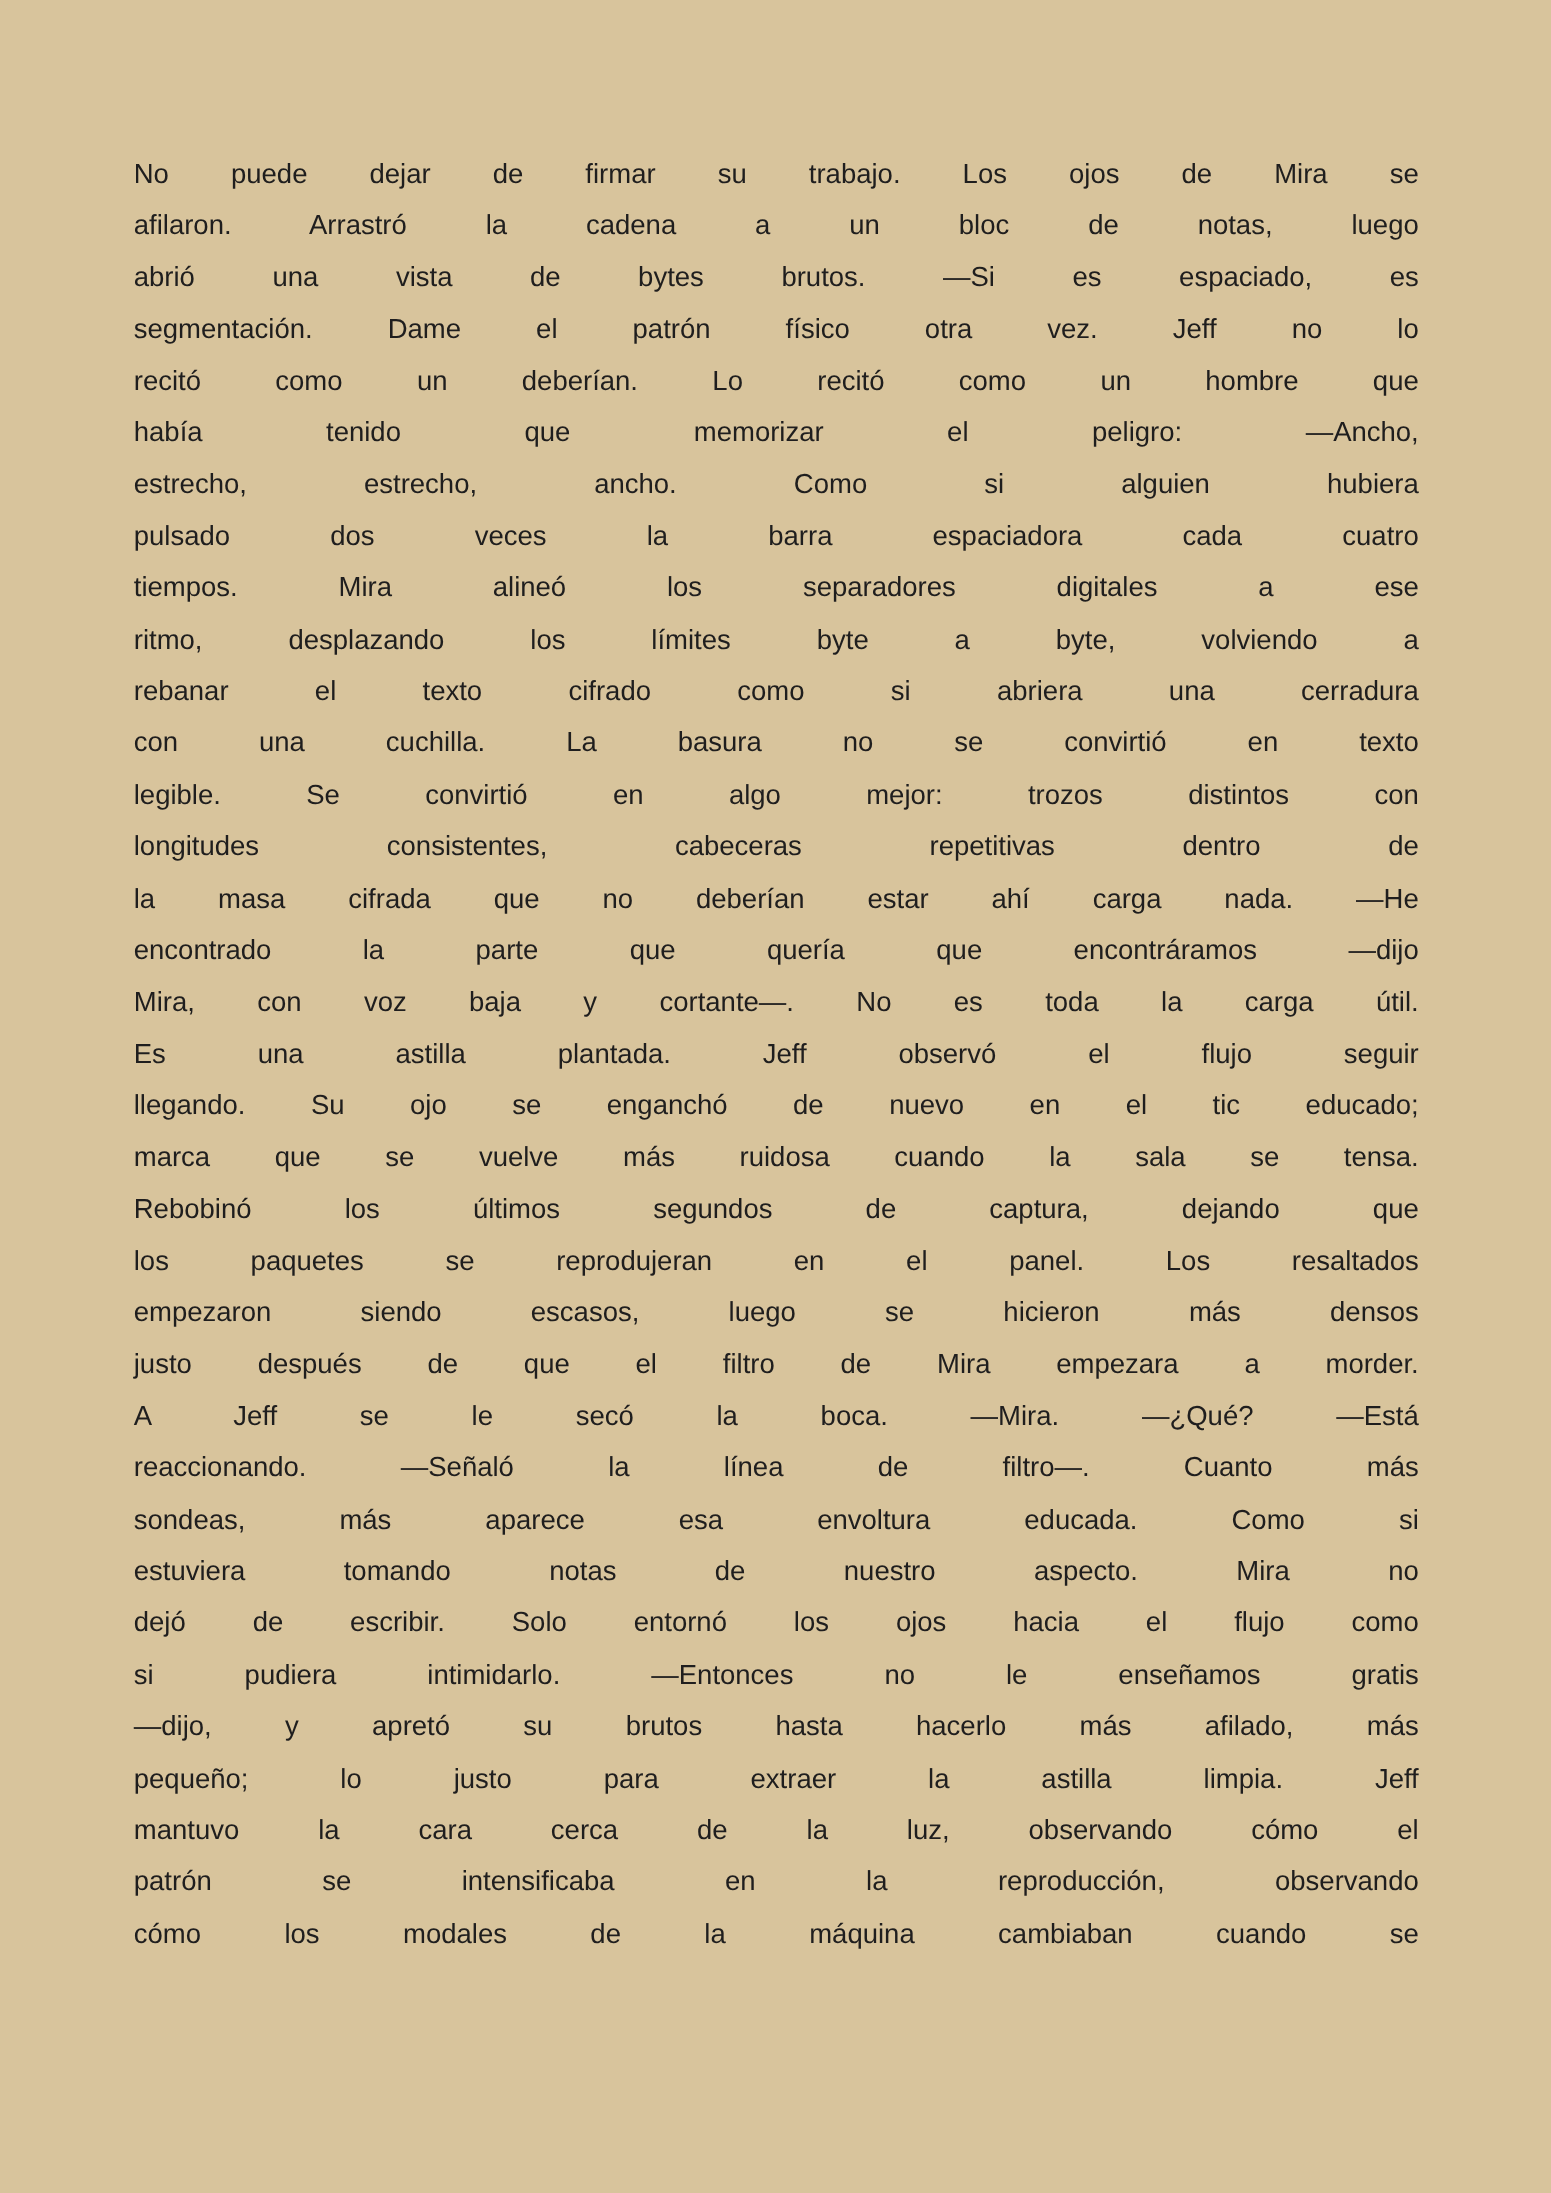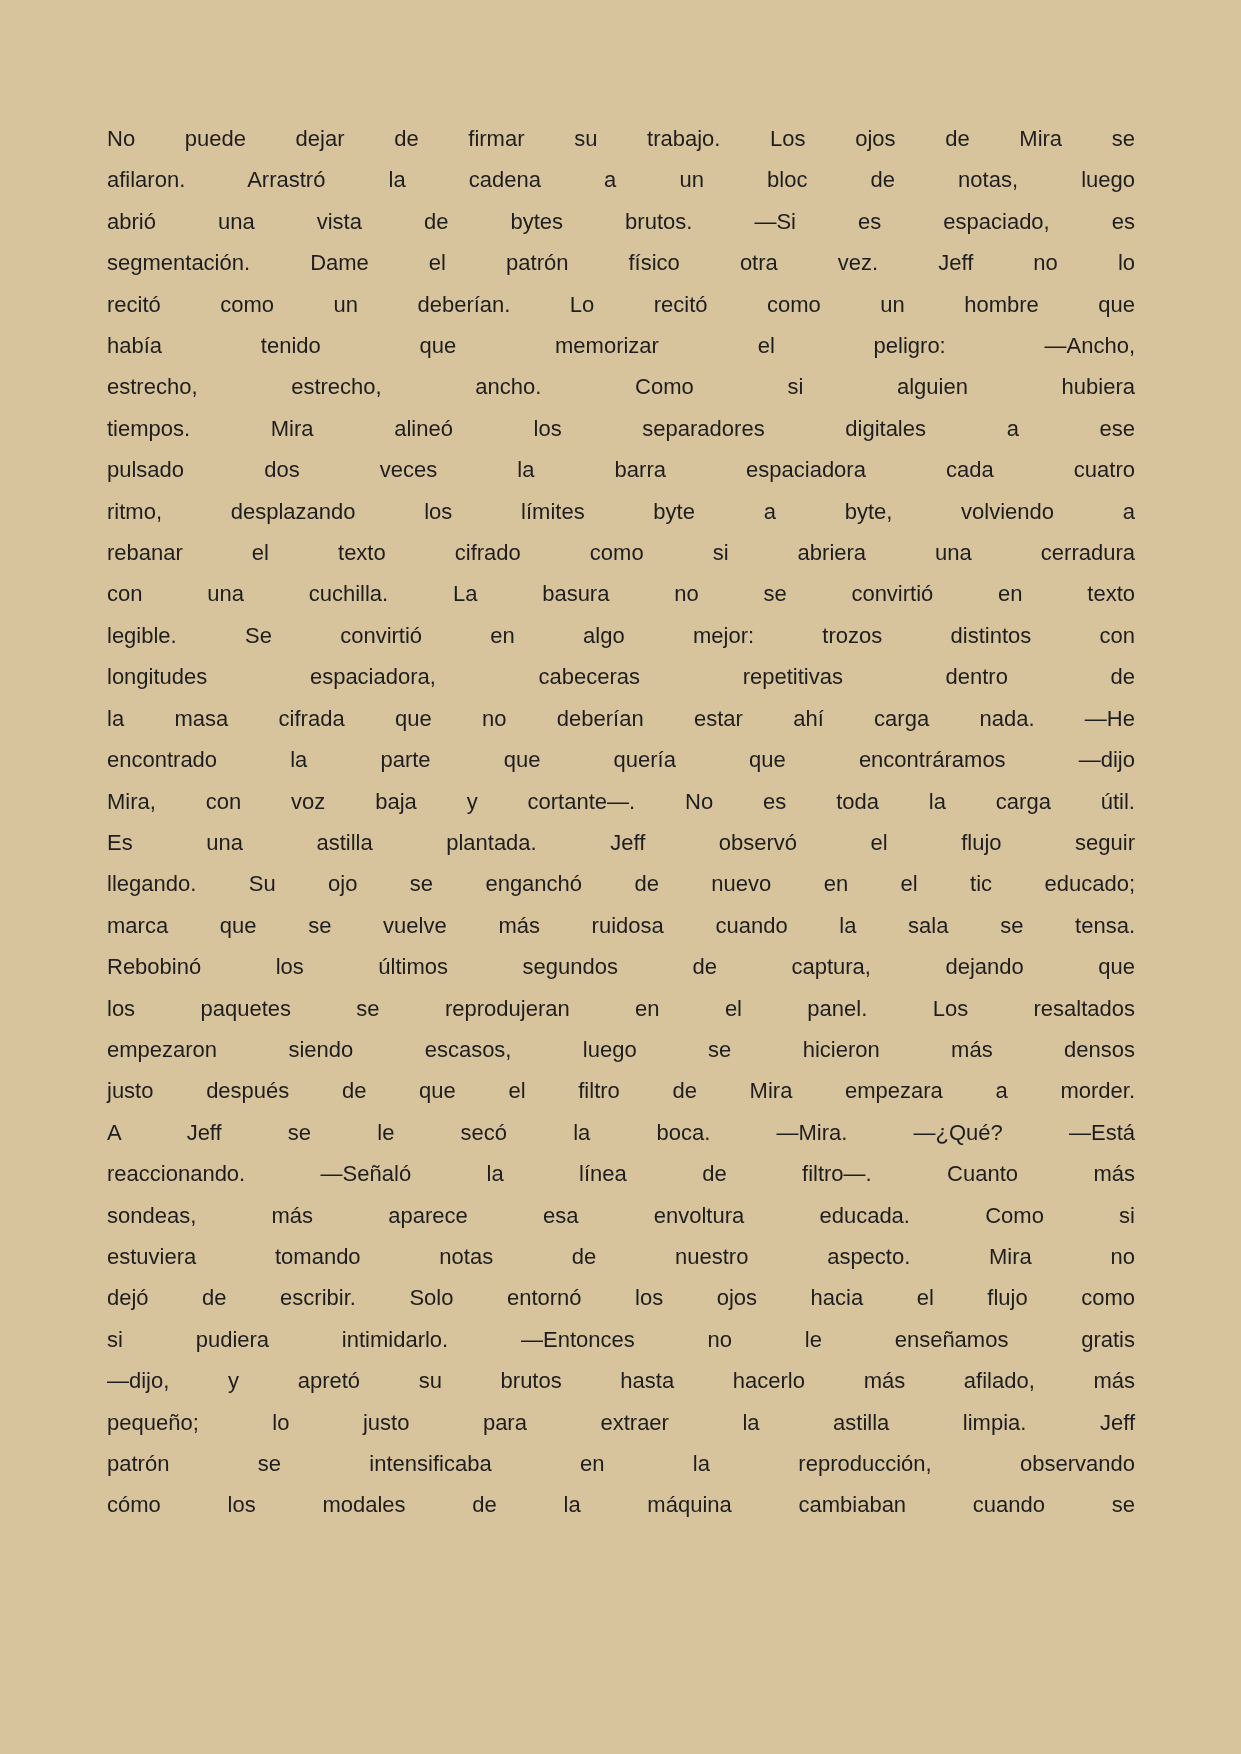--- a/index.html
+++ b/index.html
@@ -36,41 +36,42 @@
 
 <div class="page">
   <div class="page-text">
       <div class="line">No puede dejar de firmar su trabajo. Los ojos de Mira se</div>
       <div class="line">afilaron. Arrastró la cadena a un bloc de notas, luego</div>
       <div class="line">abrió una vista de bytes brutos. —Si es espaciado, es</div>
       <div class="line">segmentación. Dame el patrón físico otra vez. Jeff no lo</div>
       <div class="line">recitó como un deberían. Lo recitó como un hombre que</div>
       <div class="line">había tenido que memorizar el peligro: —Ancho,</div>
       <div class="line">estrecho, estrecho, ancho. Como si alguien hubiera</div>
+      <div class="line">pulsado dos veces la barra espaciadora cada cuatro</div>
       <div class="line">tiempos. Mira alineó los separadores digitales a ese</div>
-      <div class="line">pulsado dos veces la barra espaciadora cada cuatro</div>
       <div class="line">ritmo, desplazando los límites byte a byte, volviendo a</div>
       <div class="line">rebanar el texto cifrado como si abriera una cerradura</div>
       <div class="line">con una cuchilla. La basura no se convirtió en texto</div>
       <div class="line">legible. Se convirtió en algo mejor: trozos distintos con</div>
-      <div class="line">longitudes espaciadora, cabeceras repetitivas dentro de</div>
+      <div class="line">longitudes consistentes, cabeceras repetitivas dentro de</div>
       <div class="line">la masa cifrada que no deberían estar ahí carga nada. —He</div>
       <div class="line">encontrado la parte que quería que encontráramos —dijo</div>
       <div class="line">Mira, con voz baja y cortante—. No es toda la carga útil.</div>
       <div class="line">Es una astilla plantada. Jeff observó el flujo seguir</div>
       <div class="line">llegando. Su ojo se enganchó de nuevo en el tic educado;</div>
       <div class="line">marca que se vuelve más ruidosa cuando la sala se tensa.</div>
       <div class="line">Rebobinó los últimos segundos de captura, dejando que</div>
       <div class="line">los paquetes se reprodujeran en el panel. Los resaltados</div>
       <div class="line">empezaron siendo escasos, luego se hicieron más densos</div>
       <div class="line">justo después de que el filtro de Mira empezara a morder.</div>
       <div class="line">A Jeff se le secó la boca. —Mira. —¿Qué? —Está</div>
       <div class="line">reaccionando. —Señaló la línea de filtro—. Cuanto más</div>
       <div class="line">sondeas, más aparece esa envoltura educada. Como si</div>
       <div class="line">estuviera tomando notas de nuestro aspecto. Mira no</div>
       <div class="line">dejó de escribir. Solo entornó los ojos hacia el flujo como</div>
       <div class="line">si pudiera intimidarlo. —Entonces no le enseñamos gratis</div>
       <div class="line">—dijo, y apretó su brutos hasta hacerlo más afilado, más</div>
       <div class="line">pequeño; lo justo para extraer la astilla limpia. Jeff</div>
+      <div class="line">mantuvo la cara cerca de la luz, observando cómo el</div>
       <div class="line">patrón se intensificaba en la reproducción, observando</div>
       <div class="line">cómo los modales de la máquina cambiaban cuando se</div>
     </div>
 </div>
 
 </body></html>

